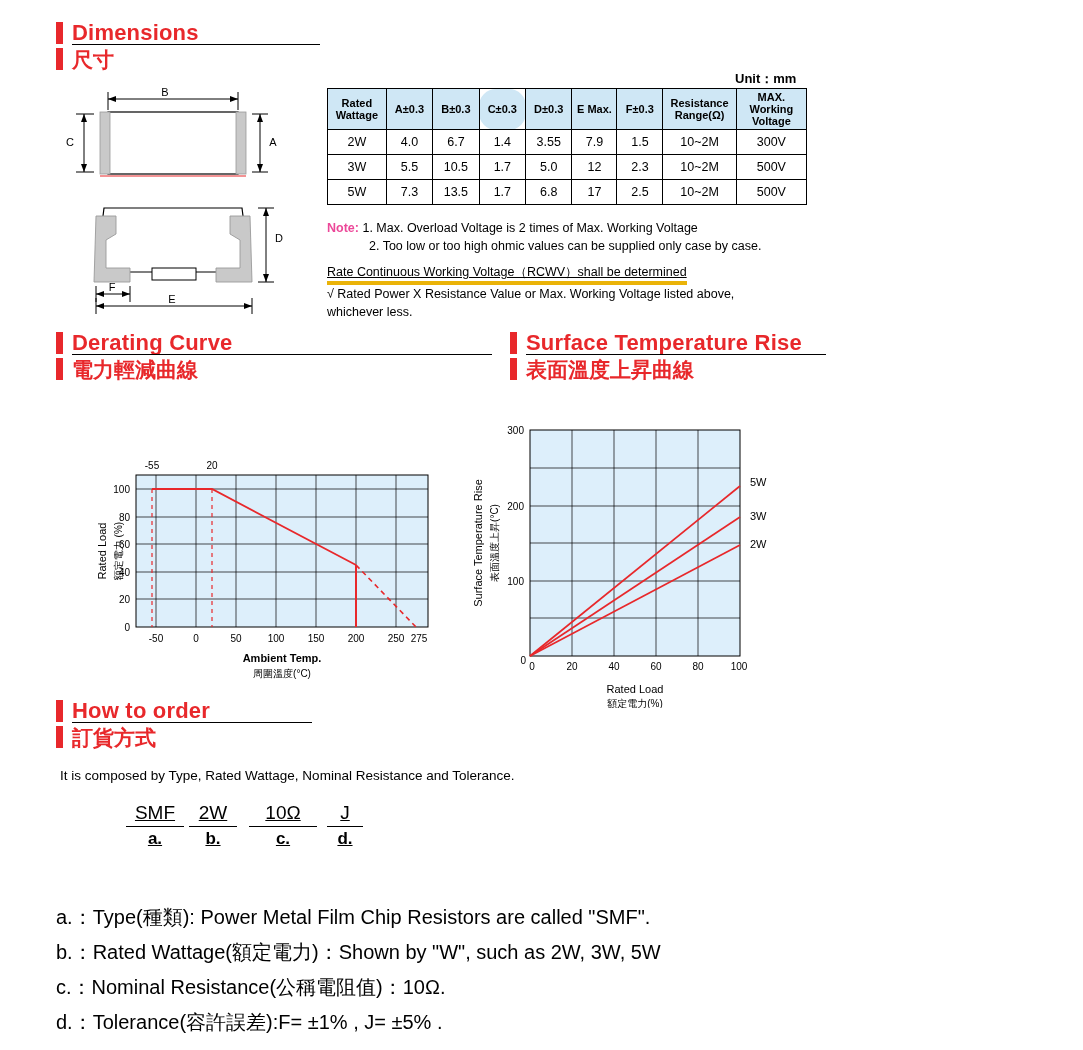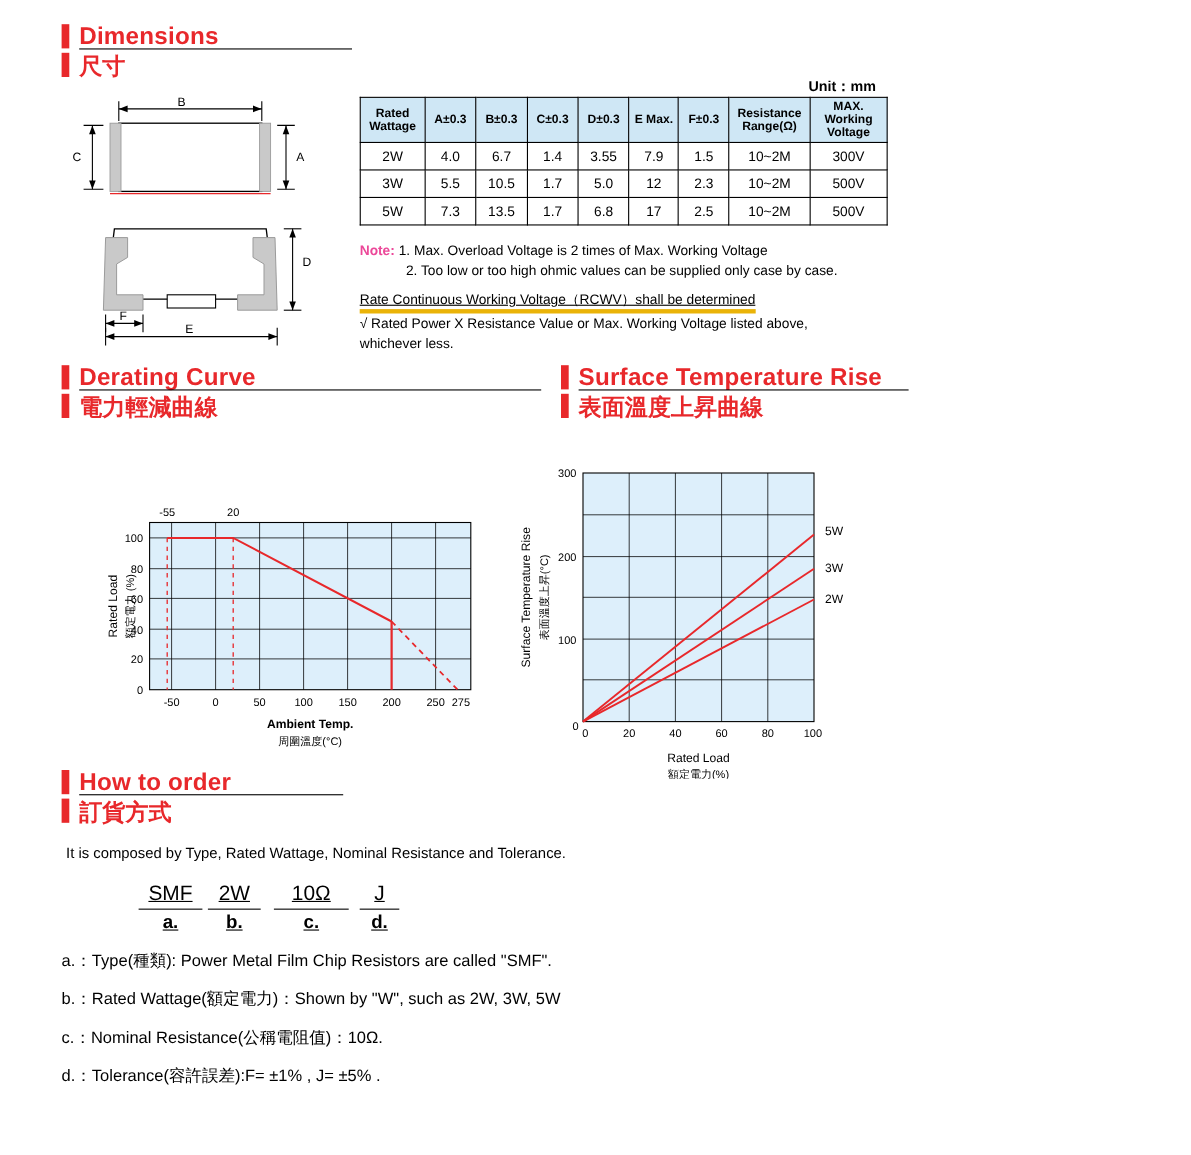--- a/index.html
+++ b/index.html
@@ -58,21 +58,21 @@
 
   
   .derate-text{position:absolute;font-size:12.5px;line-height:1.55;}
 
   
   .hto-intro{position:absolute;font-size:13.5px;}
   .order-item{position:absolute;text-align:center;text-decoration:underline;}
   .order-item .val{font-size:19px;}
   .order-item .ul{border-top:1.6px solid #000;margin-top:2px;}
   .order-item .let{font-size:17px;font-weight:bold;margin-top:2px;}
-  .hto-line{position:absolute;font-size:15px;white-space:nowrap;}
+  .hto-line{position:absolute;font-size:20px;white-space:nowrap;margin-top:40px;}
 
   svg{display:block;}
   .axlab{font-size:11px;font-family:"Liberation Sans",sans-serif;}
   .axlab-small{font-size:10px;font-family:"Liberation Sans",sans-serif;}
 </style>
 </head>
 <body>
 
 <div class="page">
 
@@ -85,21 +85,21 @@
   </div>
 
   <div class="unit-label" style="left:735px;top:70px;">Unit：mm</div>
 
   <table class="dim" style="left:327px;top:88px;width:480px;padding-left:11px;">
     <thead>
       <tr>
         <th style="width:56px;">Rated Wattage</th>
         <th style="width:44px;">A±0.3</th>
         <th style="width:44px;">B±0.3</th>
-        <th style="width:44px;">C±0.3</th>
+        <th style="width:44px;border-radius:17px;">C±0.3</th>
         <th style="width:44px;">D±0.3</th>
         <th style="width:44px;margin-top:44px;">E Max.</th>
         <th style="width:44px;">F±0.3</th>
         <th style="width:70px;">Resistance Range(Ω)</th>
         <th style="width:72px;">MAX. Working Voltage</th>
       </tr>
     </thead>
     <tbody>
       <tr>
         <td>2W</td>

